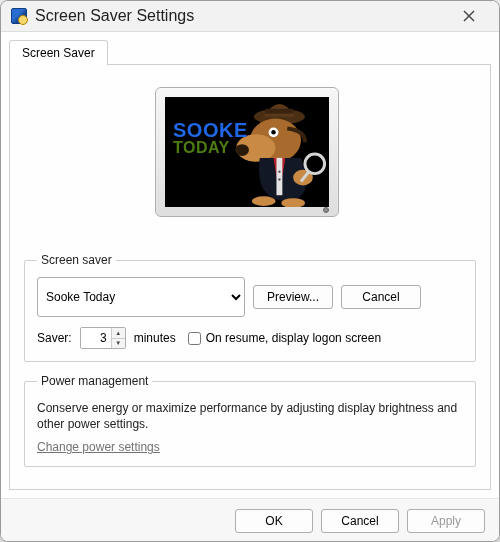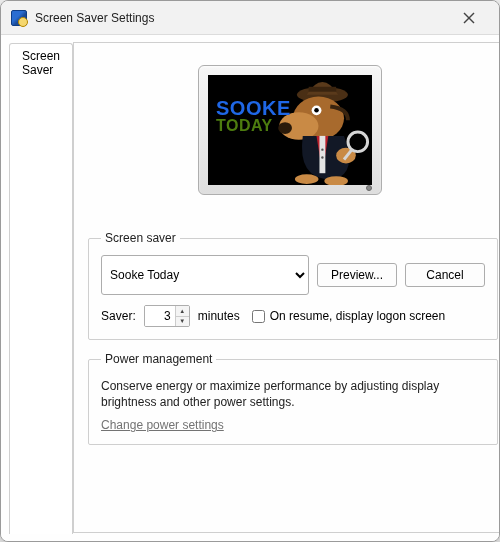--- a/index.html
+++ b/index.html
@@ -42,33 +42,33 @@
   }
   .titlebar .icon::after {
     content:"";
     position:absolute;
     right:-2px; bottom:-2px;
     width:8px;height:8px;
     background:#f5d76e;
     border:1px solid #b38600;
     border-radius:50%;
   }
-  .titlebar .title { color: #222; font-size: 12px; flex: 1; }
+  .titlebar .title { color: #222; font-size: 16px; flex: 1; }
   .titlebar .close {
     width: 40px; height: 30px;
     display: flex; align-items: center; justify-content: center;
     color: #555;
   }
   .titlebar .close svg { width: 12px; height: 12px; }
   .client {
     flex: 1;
     background: #fefefe;
     padding: 7px 8px 8px 8px;
     display: flex;
-    flex-direction: row;
+    flex-direction: column;
   }
   .tabstrip {
     display: flex;
     position: relative;
     z-index: 2;
   }
   .tab {
     background: #fff;
     border: 1px solid #cfcfcf;
     border-bottom: none;
@@ -302,13 +302,18 @@
 
       <fieldset>
         <legend>Power management</legend>
         <div class="pm-text">Conserve energy or maximize performance by adjusting display brightness and other power settings.</div>
         <span class="link">Change power settings</span>
       </fieldset>
 
     </div>
   </div>
 
+  <div class="footer">
+    <button class="btn-footer">OK</button>
+    <button class="btn-footer">Cancel</button>
+    <button class="btn-footer disabled">Apply</button>
+  </div>
 </div>
 
 </body></html>

